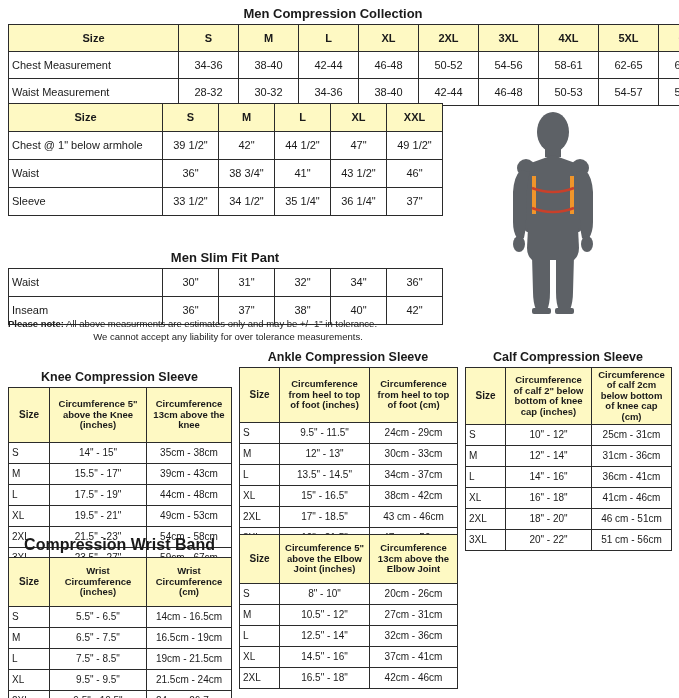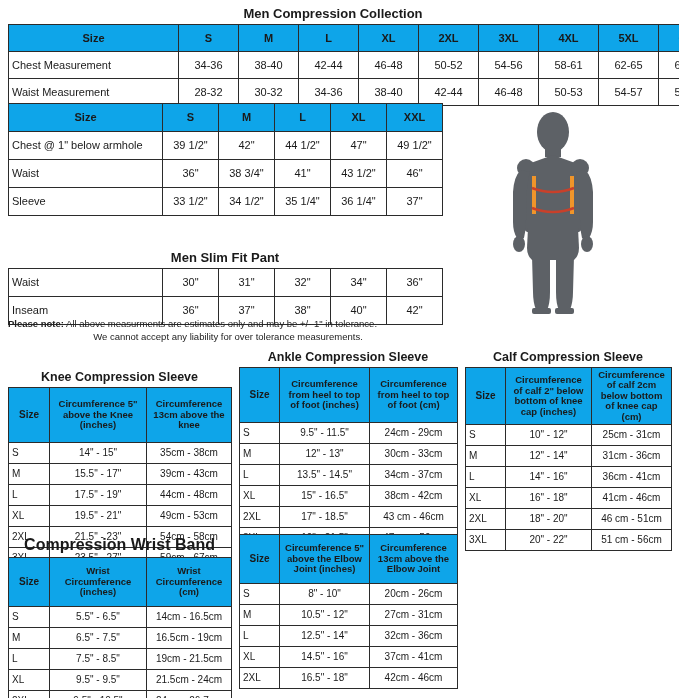--- a/index.html
+++ b/index.html
@@ -30,21 +30,21 @@
     border: 1px solid #2b2b2b;
     padding: 2px 4px;
     font-size: 11px;
     font-weight: normal;
     text-align: center;
     vertical-align: middle;
     background: #ffffff;
     line-height: 1.15;
   }
   .hdr {
-    background: #0ea5e9;
+    background: #fef9c3;
     font-weight: bold;
   }
   .leftcell {
     text-align: left;
     padding-left: 3px;
   }
   .sec-title {
     font-weight: bold;
     font-size: 13px;
     text-align: center;

